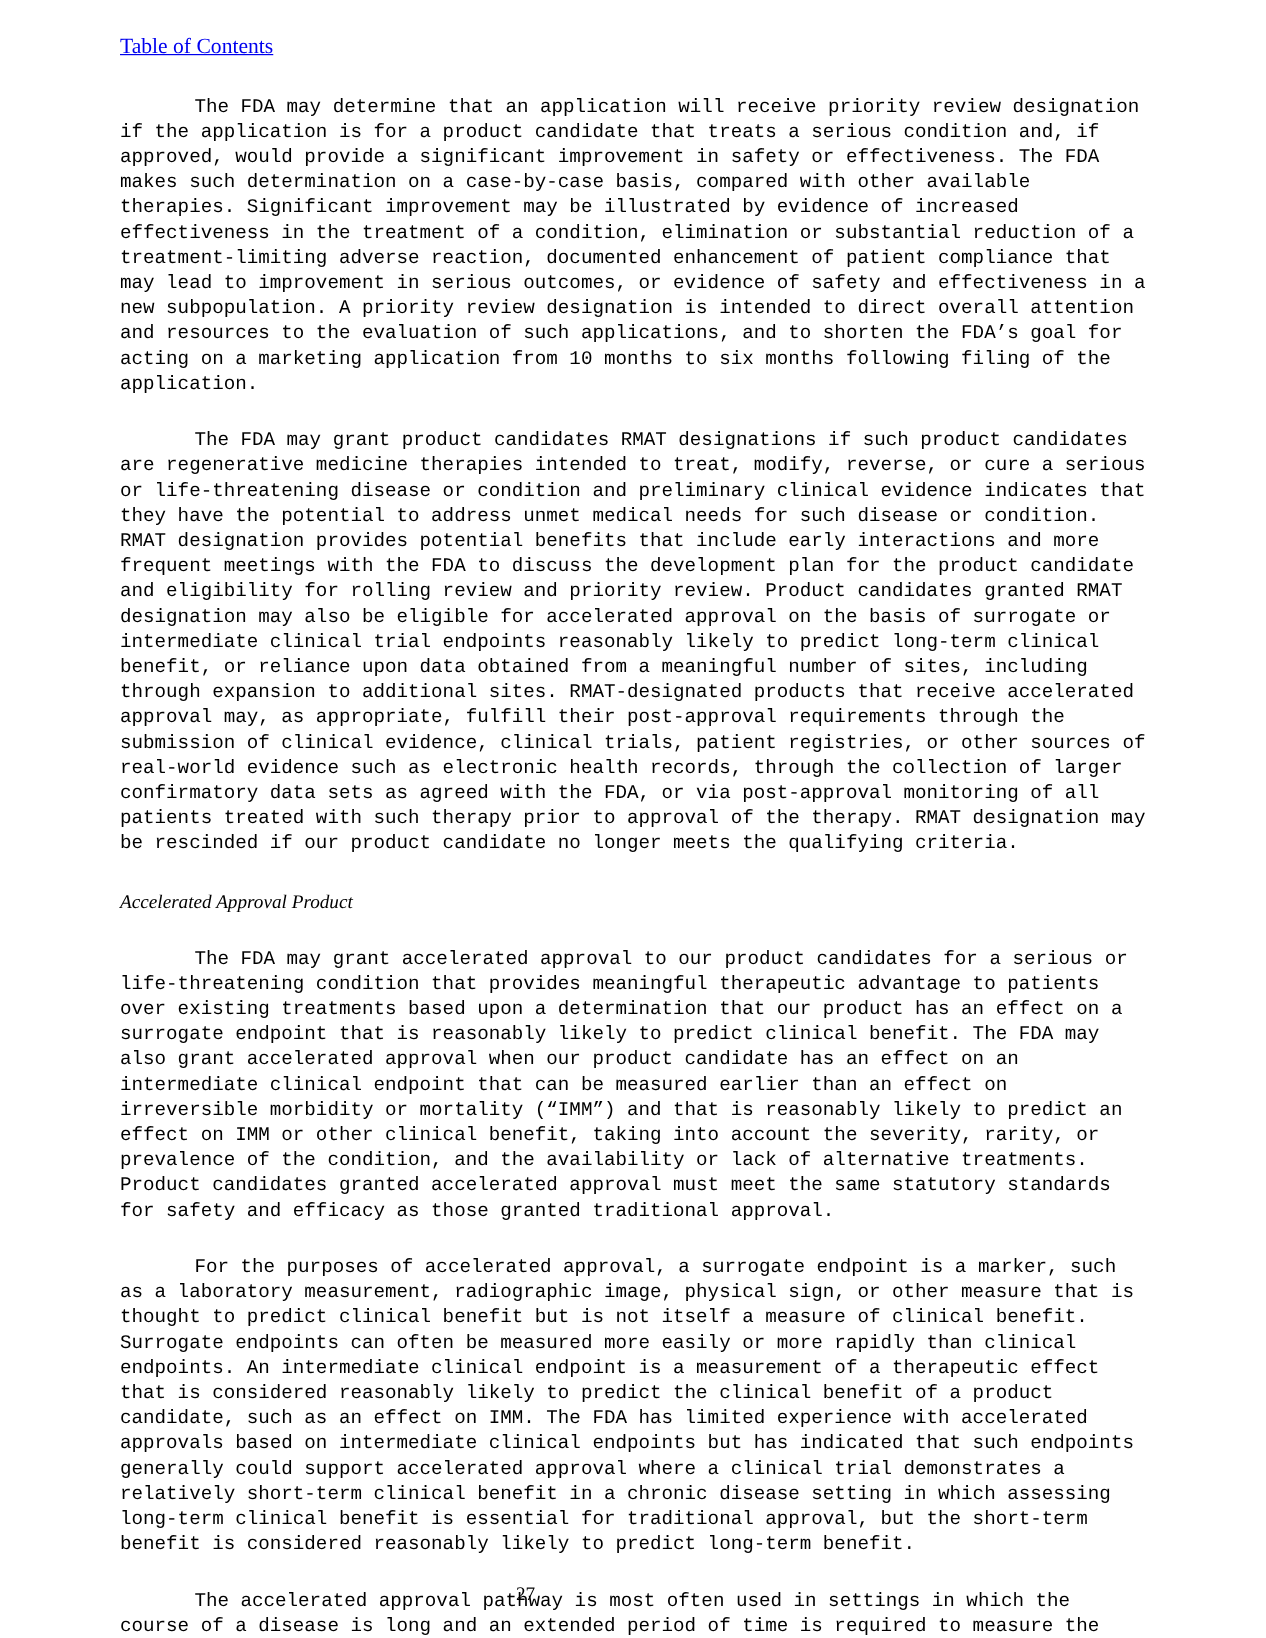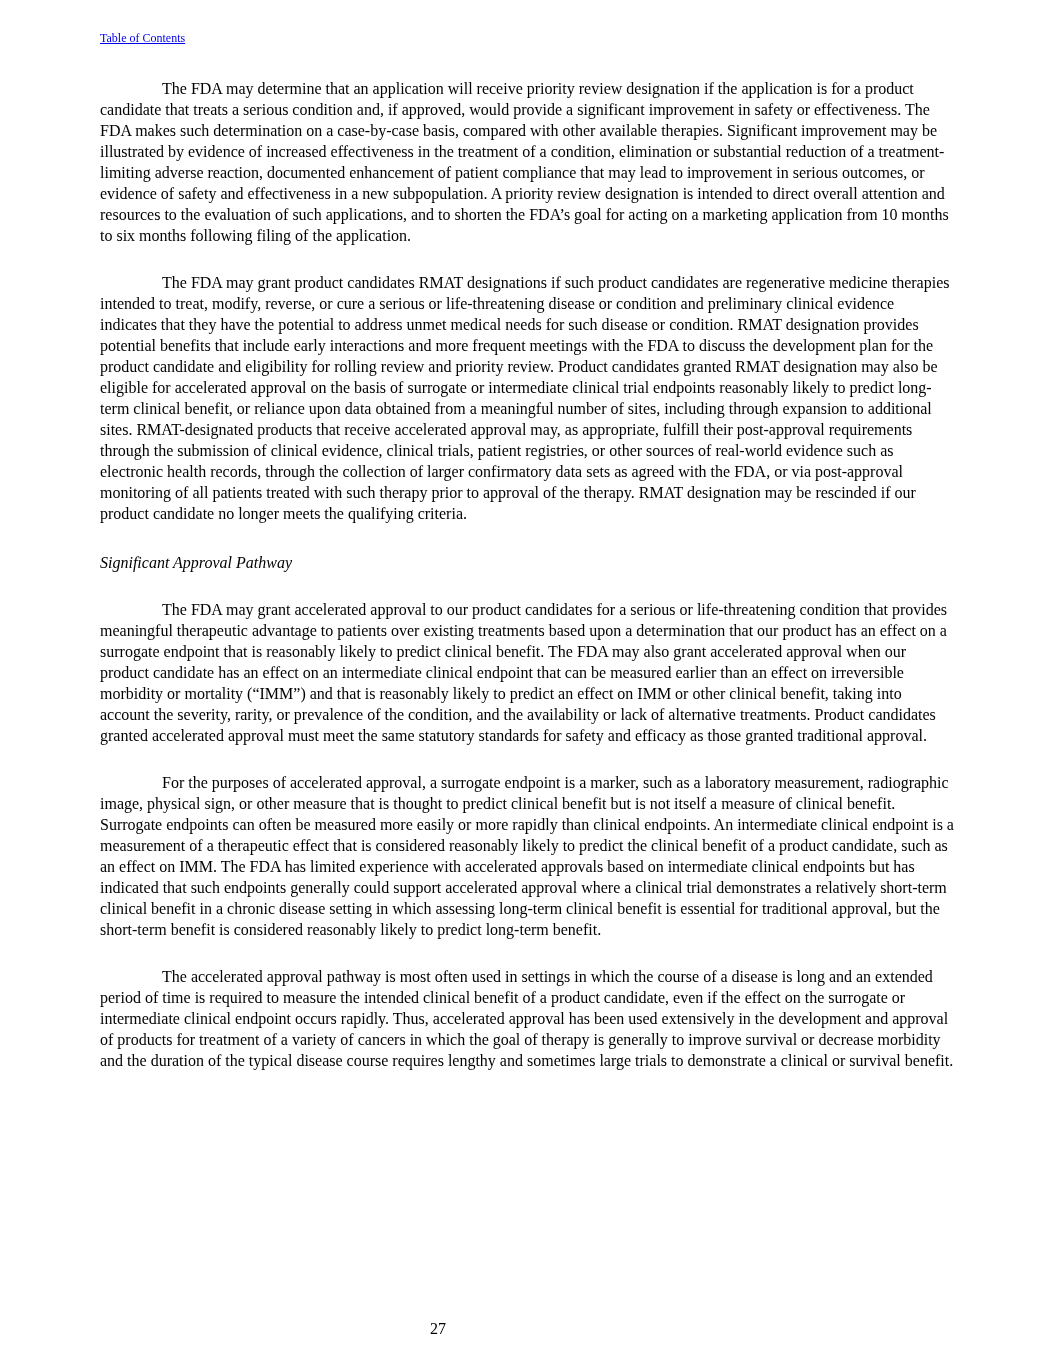--- a/index.html
+++ b/index.html
@@ -17,33 +17,34 @@
   }
   .page {
     position: absolute;
     top: 0;
     left: 0;
     width: 1055px;
     height: 1365px;
     padding: 28px 100px 0 100px;
   }
   .toc-link {
-    font-size: 12px;
+    font-size: 18px;
     line-height: 20px;
     color: #0000EE;
     text-decoration: underline;
     cursor: pointer;
     display: inline-block;
   }
   .body-text p.para {
     font-size: 16px;
     line-height: 21px;
     text-indent: 62px;
     text-align: left;
     margin: 26px 0 0 0;
+    font-family: Liberation Mono, monospace;
   }
   .body-text p.para.first {
     margin-top: 30px;
   }
   .body-text h3.subheading {
     font-size: 16px;
     line-height: 21px;
     font-weight: normal;
     font-style: italic;
     margin: 28px 0 0 0;
@@ -64,21 +65,21 @@
 <div class="page">
 
   <a class="toc-link" href="#">Table of Contents</a>
 
   <div class="body-text">
 
     <p class="para first">The FDA may determine that an application will receive priority review designation if the application is for a product candidate that treats a serious condition and, if approved, would provide a significant improvement in safety or effectiveness. The FDA makes such determination on a case-by-case basis, compared with other available therapies. Significant improvement may be illustrated by evidence of increased effectiveness in the treatment of a condition, elimination or substantial reduction of a treatment-limiting adverse reaction, documented enhancement of patient compliance that may lead to improvement in serious outcomes, or evidence of safety and effectiveness in a new subpopulation. A priority review designation is intended to direct overall attention and resources to the evaluation of such applications, and to shorten the FDA’s goal for acting on a marketing application from 10 months to six months following filing of the application.</p>
 
     <p class="para">The FDA may grant product candidates RMAT designations if such product candidates are regenerative medicine therapies intended to treat, modify, reverse, or cure a serious or life-threatening disease or condition and preliminary clinical evidence indicates that they have the potential to address unmet medical needs for such disease or condition. RMAT designation provides potential benefits that include early interactions and more frequent meetings with the FDA to discuss the development plan for the product candidate and eligibility for rolling review and priority review. Product candidates granted RMAT designation may also be eligible for accelerated approval on the basis of surrogate or intermediate clinical trial endpoints reasonably likely to predict long-term clinical benefit, or reliance upon data obtained from a meaningful number of sites, including through expansion to additional sites. RMAT-designated products that receive accelerated approval may, as appropriate, fulfill their post-approval requirements through the submission of clinical evidence, clinical trials, patient registries, or other sources of real-world evidence such as electronic health records, through the collection of larger confirmatory data sets as agreed with the FDA, or via post-approval monitoring of all patients treated with such therapy prior to approval of the therapy. RMAT designation may be rescinded if our product candidate no longer meets the qualifying criteria.</p>
 
-    <h3 class="subheading">Significant Approval Pathway</h3>
+    <h3 class="subheading">Accelerated Approval Product</h3>
 
     <p class="para">The FDA may grant accelerated approval to our product candidates for a serious or life-threatening condition that provides meaningful therapeutic advantage to patients over existing treatments based upon a determination that our product has an effect on a surrogate endpoint that is reasonably likely to predict clinical benefit. The FDA may also grant accelerated approval when our product candidate has an effect on an intermediate clinical endpoint that can be measured earlier than an effect on irreversible morbidity or mortality (“IMM”) and that is reasonably likely to predict an effect on IMM or other clinical benefit, taking into account the severity, rarity, or prevalence of the condition, and the availability or lack of alternative treatments. Product candidates granted accelerated approval must meet the same statutory standards for safety and efficacy as those granted traditional approval.</p>
 
     <p class="para">For the purposes of accelerated approval, a surrogate endpoint is a marker, such as a laboratory measurement, radiographic image, physical sign, or other measure that is thought to predict clinical benefit but is not itself a measure of clinical benefit. Surrogate endpoints can often be measured more easily or more rapidly than clinical endpoints. An intermediate clinical endpoint is a measurement of a therapeutic effect that is considered reasonably likely to predict the clinical benefit of a product candidate, such as an effect on IMM. The FDA has limited experience with accelerated approvals based on intermediate clinical endpoints but has indicated that such endpoints generally could support accelerated approval where a clinical trial demonstrates a relatively short-term clinical benefit in a chronic disease setting in which assessing long-term clinical benefit is essential for traditional approval, but the short-term benefit is considered reasonably likely to predict long-term benefit.</p>
 
     <p class="para">The accelerated approval pathway is most often used in settings in which the course of a disease is long and an extended period of time is required to measure the intended clinical benefit of a product candidate, even if the effect on the surrogate or intermediate clinical endpoint occurs rapidly. Thus, accelerated approval has been used extensively in the development and approval of products for treatment of a variety of cancers in which the goal of therapy is generally to improve survival or decrease morbidity and the duration of the typical disease course requires lengthy and sometimes large trials to demonstrate a clinical or survival benefit.</p>
 
   </div>
 
   <div class="page-number">27</div>

